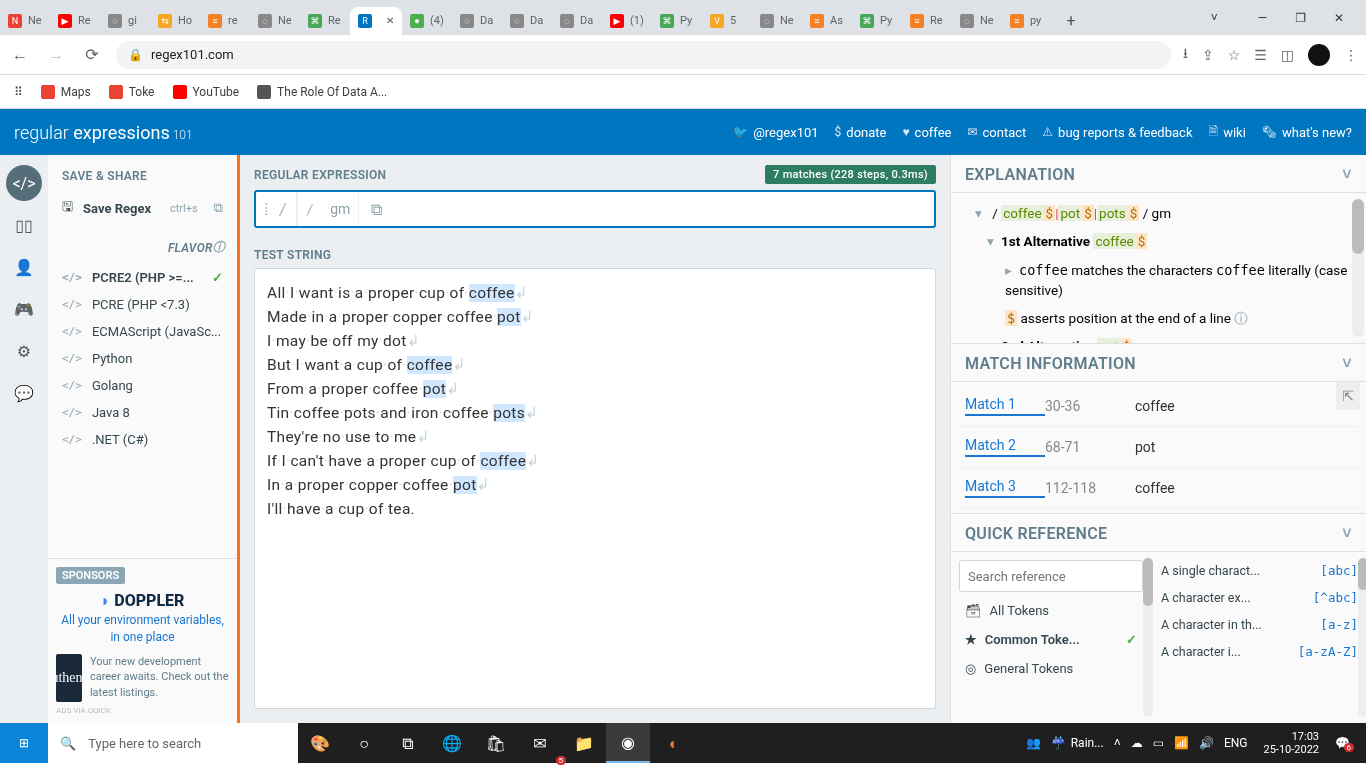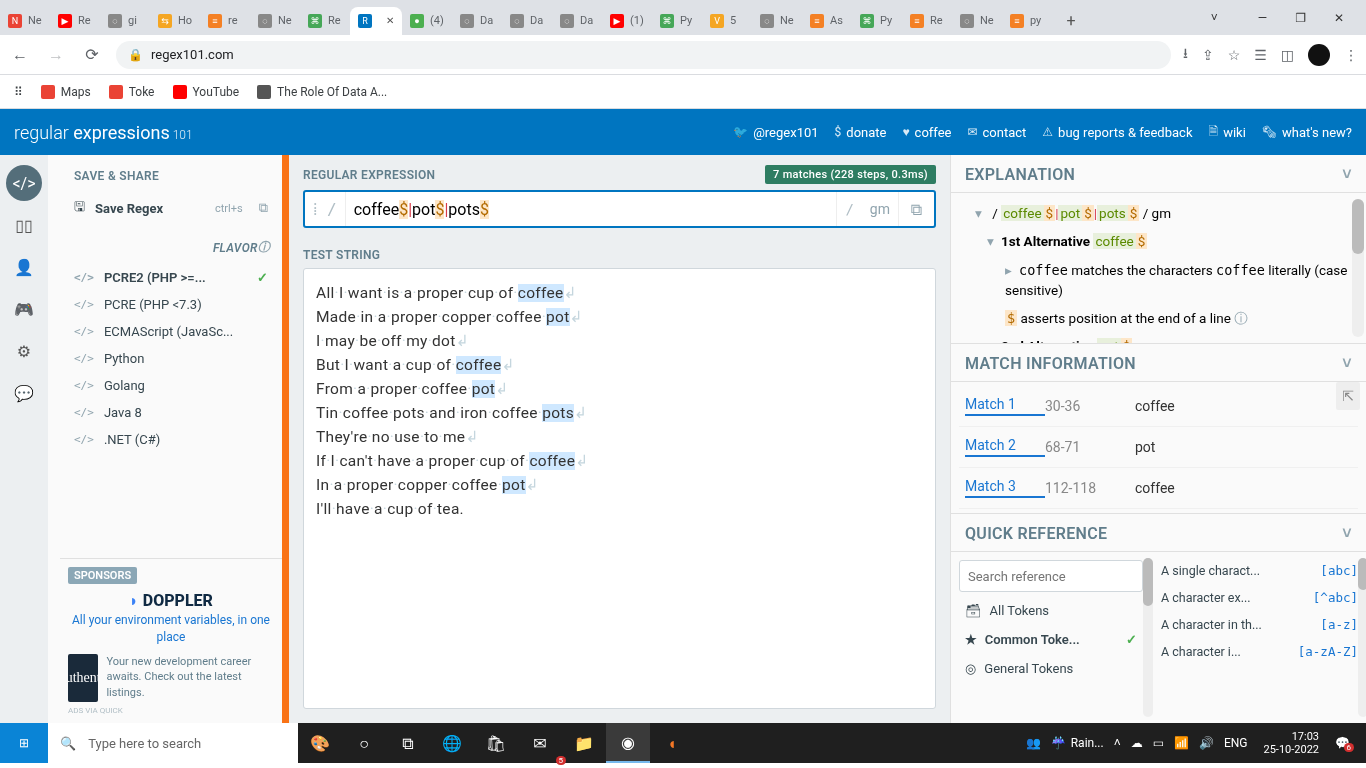--- a/index.html
+++ b/index.html
@@ -31,21 +31,21 @@
   .logo b{font-weight:400;}
   .logo .sub{font-size:12px;opacity:.9;}
   .hdr-spacer{flex:1;}
   .hdr-links{display:flex;gap:16px;font-size:13px;align-items:center;}
   .hdr-link{display:flex;align-items:center;gap:5px;cursor:pointer;}
   .hdr-ico{font-size:12px;opacity:.85;}
   .app-body{flex:1;display:flex;min-height:0;}
   .icon-rail{width:48px;background:#eceff1;display:flex;flex-direction:column;align-items:center;padding-top:10px;gap:6px;}
   .rail-btn{width:36px;height:36px;border-radius:50%;display:flex;align-items:center;justify-content:center;font-size:16px;color:#555;}
   .rail-btn.active{background:#546e7a;color:#fff;}
-  .left-panel{width:241px;background:#fafafa;border-right:7px solid #f97316;position:relative;display:flex;flex-direction:column;font-size:13px;color:#37474f;padding-left:12px;}
+  .left-panel{width:192px;background:#fafafa;border-right:3px solid #f97316;position:relative;display:flex;flex-direction:column;font-size:13px;color:#37474f;}
   .lp-scroll{overflow:hidden;flex:1;display:flex;flex-direction:column;}
   .panel-h{font-size:12px;font-weight:600;letter-spacing:.3px;color:#607d8b;padding:14px 14px 8px;}
   .panel-item{padding:6px 14px;display:flex;align-items:center;gap:10px;cursor:pointer;}
   .panel-item .kw{color:#90a4ae;font-size:11px;margin-left:auto;}
   .flavor-hdr{display:flex;align-items:center;justify-content:flex-end;padding-right:12px;font-style:italic;}
   .flavor-list .panel-item{padding:6px 14px;}
   .flavor-list .panel-item.selected{font-weight:600;}
   .flv-ico{font-family:monospace;font-size:11px;color:#90a4ae;}
   .chk{color:#4caf50;margin-left:auto;font-size:13px;}
   .sponsor-box{border-top:1px solid #e0e0e0;padding:8px;font-size:11px;color:#607d8b;}
@@ -373,23 +373,20 @@
       </div>
     </div>
 
     <div class="center">
       <div class="sec-h">
         <span>REGULAR EXPRESSION</span>
         <span class="match-badge">7 matches (228 steps, 0.3ms)</span>
       </div>
       <div class="regex-row">
         <span class="sep">⁞ /</span>
-        <span class="regex-input">
-          <span class="rx-tok">coffee</span><span class="rx-anch">$</span><span class="rx-alt">|</span><span class="rx-tok">pot</span><span class="rx-anch">$</span><span class="rx-alt">|</span><span class="rx-tok">pots</span><span class="rx-anch">$</span>
-        </span>
         <span class="sep r">/</span>
         <span class="flags">gm</span>
         <span class="copy-btn">⧉</span>
       </div>
       <div class="sec-h">TEST STRING</div>
       <div class="test-area" id="test-area">
           <div>All<span class="ws">·</span>I<span class="ws">·</span>want<span class="ws">·</span>is<span class="ws">·</span>a<span class="ws">·</span>proper<span class="ws">·</span>cup<span class="ws">·</span>of<span class="ws">·</span><span class="hl">coffee</span><span class="eol">↲</span></div>
           <div>Made<span class="ws">·</span>in<span class="ws">·</span>a<span class="ws">·</span>proper<span class="ws">·</span>copper<span class="ws">·</span>coffee<span class="ws">·</span><span class="hl">pot</span><span class="eol">↲</span></div>
           <div>I<span class="ws">·</span>may<span class="ws">·</span>be<span class="ws">·</span>off<span class="ws">·</span>my<span class="ws">·</span>dot<span class="eol">↲</span></div>
           <div>But<span class="ws">·</span>I<span class="ws">·</span>want<span class="ws">·</span>a<span class="ws">·</span>cup<span class="ws">·</span>of<span class="ws">·</span><span class="hl">coffee</span><span class="eol">↲</span></div>

